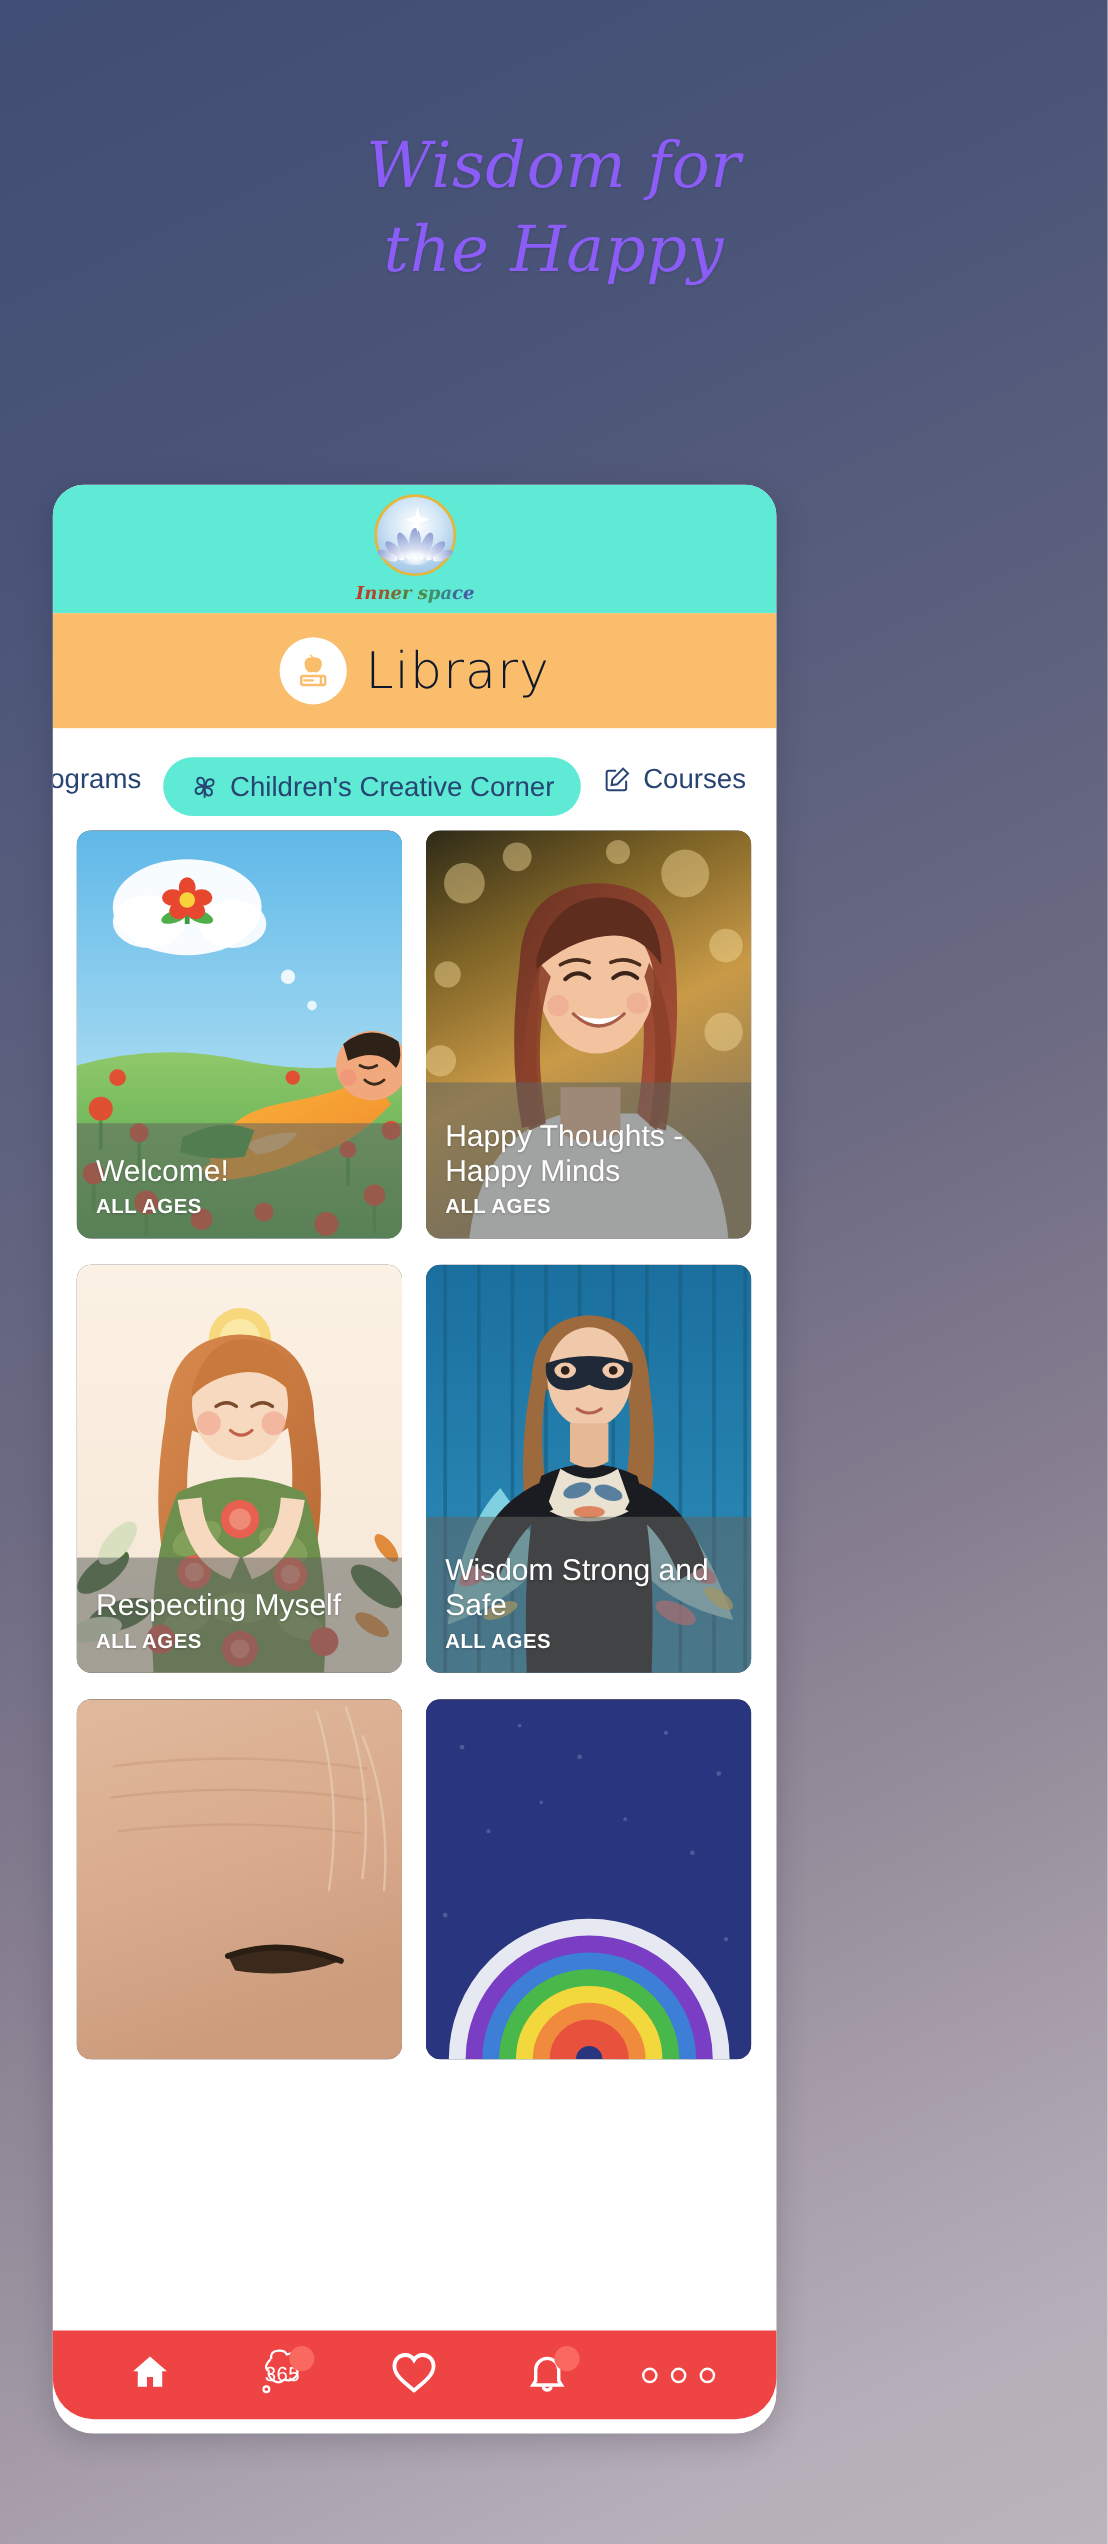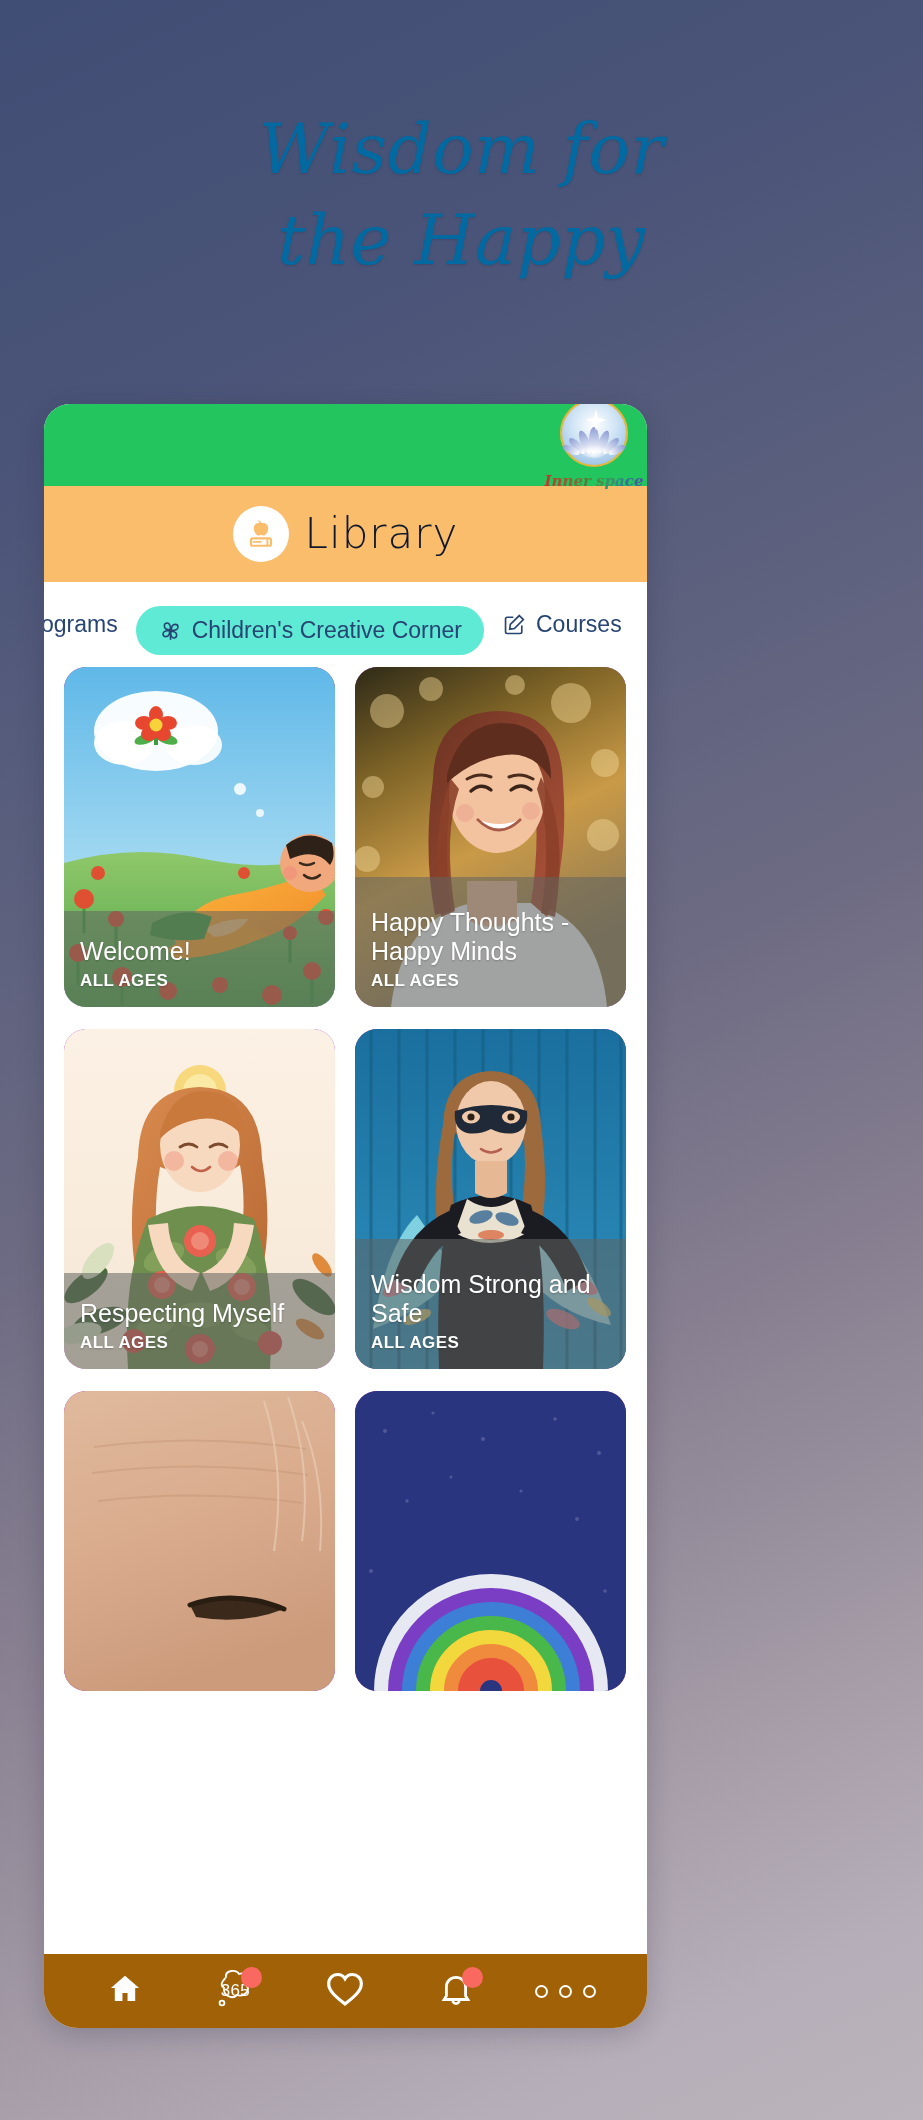--- a/index.html
+++ b/index.html
@@ -8,47 +8,47 @@
     font-family:"Liberation Sans", sans-serif;
     background: linear-gradient(155deg, #404d74 0%, #4a5478 18%, #5a5f7d 34%, #6d6b83 50%, #8a8192 66%, #a39aa6 80%, #b6aeb8 92%, #bcb4bc 100%);
     overflow:hidden;
     position:relative;
   }
 
   
   .hero {
     position:absolute; left:0; top:104px; width:923px;
     text-align:center;
-    color:#0369a1;
+    color:#8b5cf6;
     font-family:"DejaVu Serif", serif;
     font-style:italic;
-    font-size:69px;
+    font-size:53px;
     line-height:1.32;
     font-weight:400;
     letter-spacing:0.5px;
     text-shadow:0 1px 2px rgba(40,45,70,.28);
   }
   .hero .l2 { display:block; }
 
   
   .phone {
     position:absolute;
     left:44px; top:404px;
     width:603px; height:1624px;
     background:#ffffff;
     border-radius:26px 26px 34px 34px;
     overflow:hidden;
     box-shadow:0 6px 26px rgba(30,34,55,.22);
   }
 
   
   .logobar {
-    height:82px; width:100%;
-    background:#22c55e;
-    display:flex; align-items:center; justify-content:flex-end;
+    height:107px; width:100%;
+    background:#5eead4;
+    display:flex; align-items:center; justify-content:center;
   }
   .logo { width:106px; height:98px; position:relative; }
   .logo svg { display:block; }
 
   
   .libbar {
     height:96px; width:100%;
     background:#fabd6c;
     display:flex; align-items:center; justify-content:center;
     gap:16px;
@@ -94,24 +94,24 @@
   .grid {
     padding:0 20px;
     display:flex; flex-wrap:wrap;
     gap:22px 20px;
     background:#ffffff;
     height:1330px;
     align-content:flex-start;
   }
   .card {
     width:271px; height:340px;
-    border-radius:22px;
+    border-radius:12px;
     overflow:hidden;
     position:relative;
-    background:#a21caf;
+    background:#404040;
     flex:0 0 auto;
   }
   .card .art { position:absolute; inset:0; }
   .card .scrim {
     position:absolute; left:0; right:0; bottom:0;
     background:rgba(96,100,96,.55);
     padding:12px 16px 16px 16px;
     min-height:96px;
     display:flex; flex-direction:column; justify-content:flex-end;
   }
@@ -121,23 +121,23 @@
     text-shadow:0 1px 2px rgba(0,0,0,.22);
   }
   .card .cmeta {
     color:#ffffff; font-size:17px; font-weight:700; letter-spacing:.4px;
     margin-top:5px;
     text-shadow:0 1px 2px rgba(0,0,0,.22);
   }
 
   
   .navbar {
-    position:absolute; left:44px; bottom:92px;
+    position:absolute; left:44px; bottom:104px;
     width:603px; height:74px;
-    background:#a16207;
+    background:#ef4444;
     border-radius:0 0 34px 34px;
     display:flex; align-items:center; justify-content:space-around;
     padding:0 26px;
     z-index:5;
   }
   .navitem { position:relative; display:flex; align-items:center; justify-content:center; width:70px; height:60px; }
   .badge {
     position:absolute; top:6px; right:8px;
     width:21px; height:21px; border-radius:50%;
     background:#f9695f;

